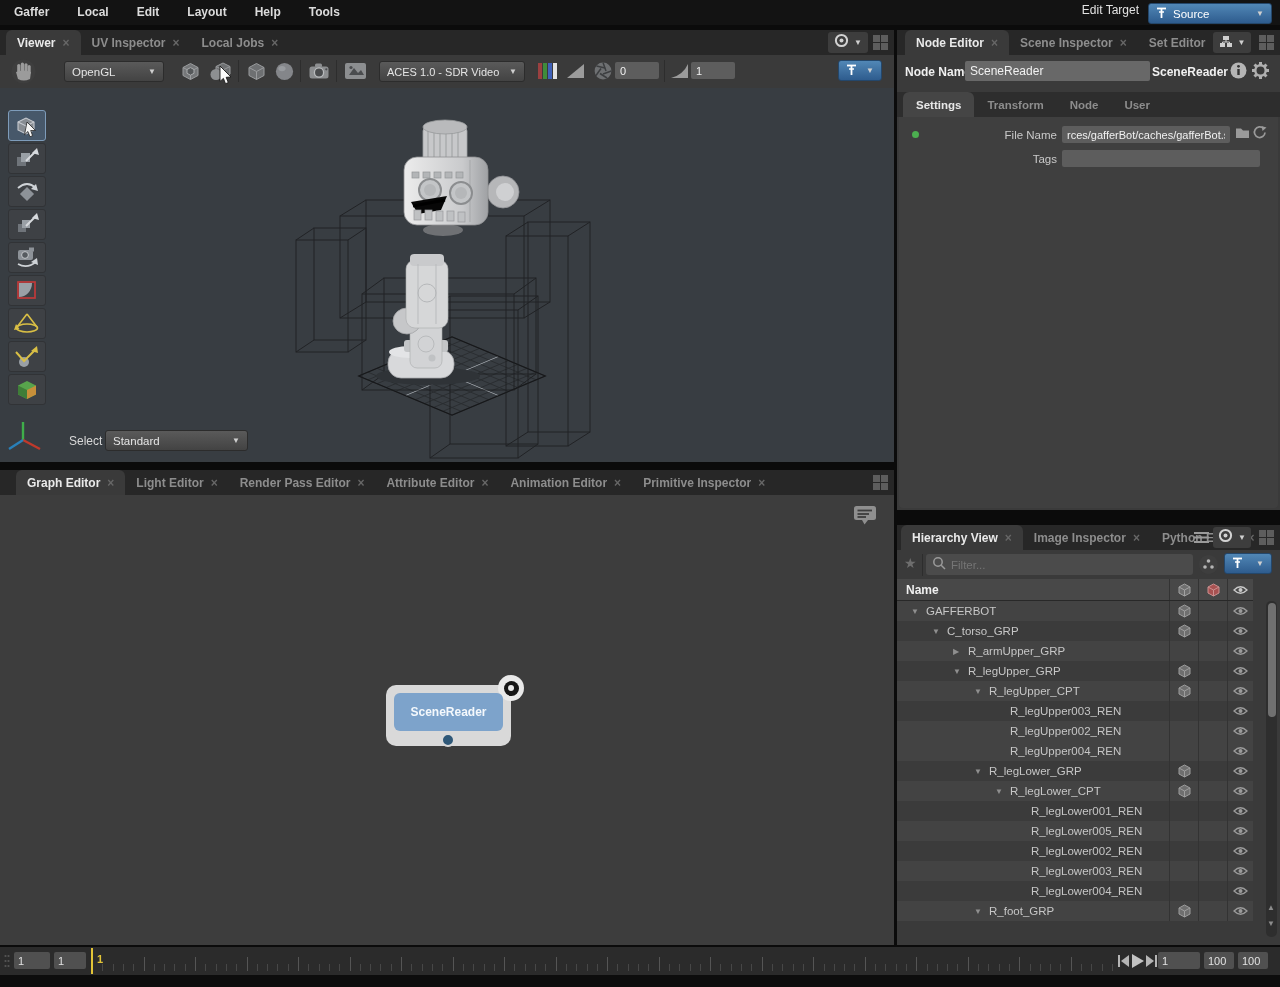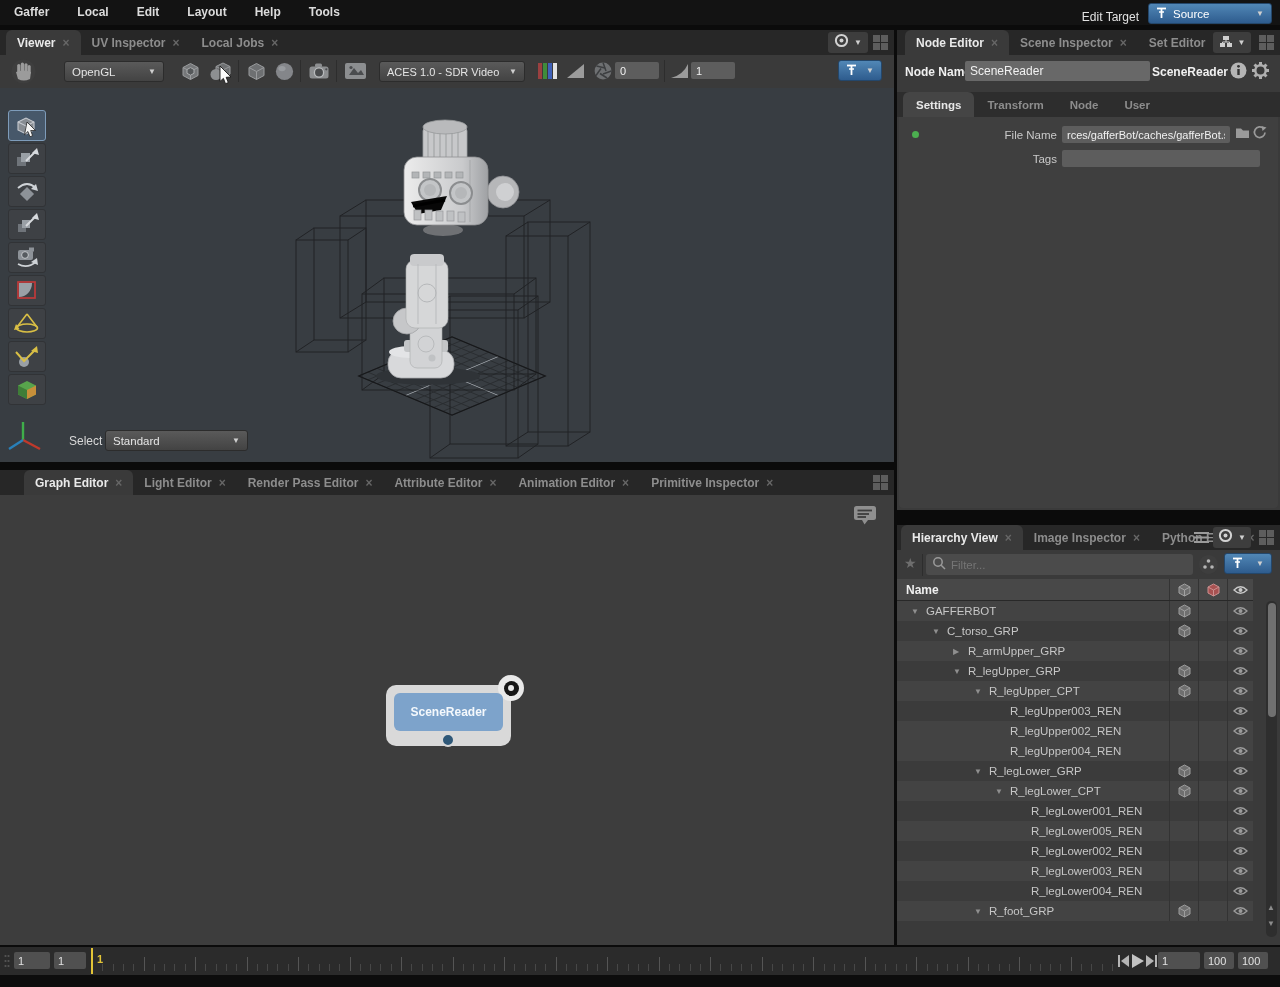--- a/index.html
+++ b/index.html
@@ -1,21 +1,21 @@
 <!DOCTYPE html>
 <html><head>
 <meta charset="utf-8">
 <style>
 *{box-sizing:border-box;margin:0;padding:0}
 html,body{background:#000}
 #root{position:relative;width:1280px;height:987px;background:#0b0b0b;font-family:"Liberation Sans",sans-serif;overflow:hidden}
 
 #menubar{position:absolute;left:0;top:0;width:1280px;height:25px;background:#131313;display:flex;align-items:center}
 .menu-item{color:#dcdcdc;font-size:12px;font-weight:bold;padding:0 14px;line-height:25px;cursor:default}
-#edit-target{position:absolute;right:8px;top:3px;display:flex;align-items:flex-end;gap:9px}
+#edit-target{position:absolute;right:8px;top:3px;display:flex;align-items:flex-start;gap:9px}
 #edit-target .lbl{color:#e2e2e2;font-size:12px}
 
 .dd{display:flex;align-items:center;gap:6px;background:linear-gradient(#5a5a5a,#434343);border:1px solid #2c2c2c;border-radius:3px;color:#e4e4e4;font-size:11.5px;padding:0 7px;height:21px}
 .dd .caret{margin-left:auto;font-size:8px;color:#cfcfcf}
 .dd.blue{background:linear-gradient(#5187b6,#2e5c8e);color:#fff;border-color:#24476b}
 .tfield{background:#5d5d5d;border:none;border-radius:2px;color:#f1f1f1;font-family:"Liberation Sans",sans-serif;font-size:11px;padding:0 5px;outline:none}
 .panel{position:absolute;background:#3a3a3a}
 .tabbar{position:absolute;left:0;top:0;right:0;height:25px;background:#272727;display:flex;align-items:flex-end}
 .tab{height:25px;display:flex;align-items:center;gap:7px;padding:0 11px;font-size:12px;font-weight:bold;color:#8d8d8d;border-radius:6px 6px 0 0;cursor:default;white-space:nowrap}
 .tab.active{background:#3a3a3a;color:#eaeaea}
@@ -429,21 +429,21 @@
   </div>
 
   <div style="position:absolute;left:219px;top:66px;z-index:50">
     <svg width="14" height="20" viewBox="0 0 14 20">
         <path d="M1 0 L12 11 L7.2 11.3 L9.3 16.6 L6.5 17.7 L4.4 12.4 L1 15.4 Z" fill="#fdfdfd" stroke="#1a1a1a" stroke-width="0.9"></path>
       </svg>
   </div>
 
   <div class="panel" style="left:0;top:470px;width:894px;height:475px">
     <div class="tabbar">
-      <div id="graph-tabs" style="display:flex;margin-left:24px">
+      <div id="graph-tabs" style="display:flex;margin-left:16px">
           <div class="tab active">
             <span class="tlabel">Graph Editor</span>
             <span class="close">×</span>
           </div>
           <div class="tab">
             <span class="tlabel">Light Editor</span>
             <span class="close">×</span>
           </div>
           <div class="tab">
             <span class="tlabel">Render Pass Editor</span>

